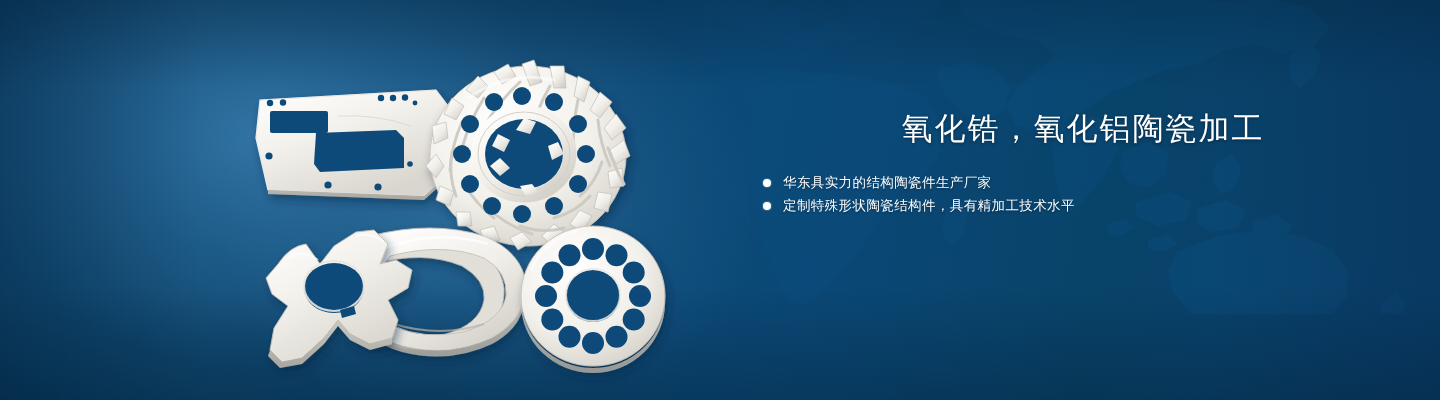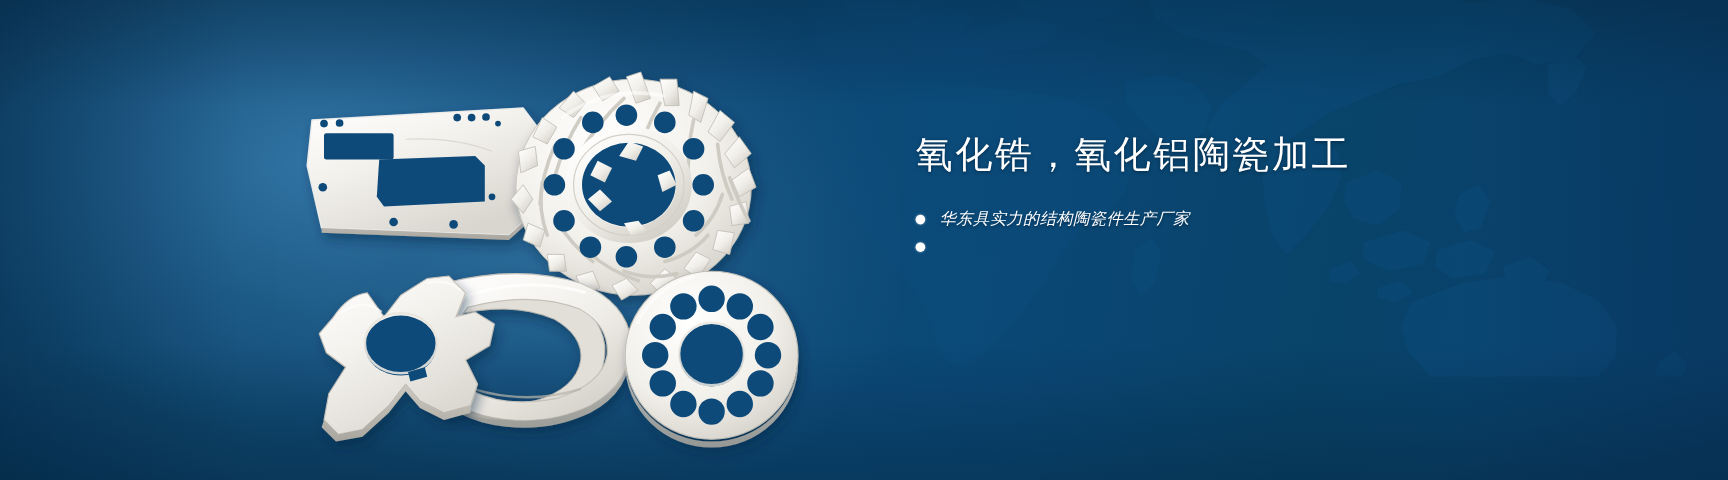--- a/index.html
+++ b/index.html
@@ -9,20 +9,21 @@
   }
   * { box-sizing: border-box; }
 
   .banner {
     position: relative;
     width: 1440px;
     height: 400px;
     overflow: hidden;
     font-family: "Liberation Sans", "DejaVu Sans", sans-serif;
     background: #4c1d95;
+    text-align: center;
   }
 
   
   .bg-base {
     position: absolute; inset: 0;
     background:
       linear-gradient(100deg,
         #05395f 0%,
         #064065 16%,
         #08456f 34%,
@@ -101,21 +102,20 @@
     letter-spacing: 2px;
     color: #ffffff;
     line-height: 1.2;
     text-shadow: 0 1px 3px rgba(0,20,40,0.55);
     white-space: nowrap;
   }
   .bullets {
     list-style: none;
     margin: 27px 0 0 0;
     padding: 0;
-    font-style: italic;
   }
   .bullet-row {
     display: flex;
     align-items: center;
     margin-bottom: 6px;
     height: 17px;
   }
   .bullet-dot {
     width: 8px; height: 8px;
     border-radius: 50%;
@@ -367,17 +367,18 @@
   <div class="text-col">
     <h1 class="headline">氧化锆，氧化铝陶瓷加工</h1>
 
     <ul class="bullets">
       <li class="bullet-row">
         <span class="bullet-dot"></span>
         <span class="bullet-text">华东具实力的结构陶瓷件生产厂家</span>
       </li>
       <li class="bullet-row">
         <span class="bullet-dot"></span>
+        <span class="bullet-text">定制特殊形状陶瓷结构件，具有精加工技术水平</span>
       </li>
     </ul>
   </div>
 
 </div>
 
 </body></html>

